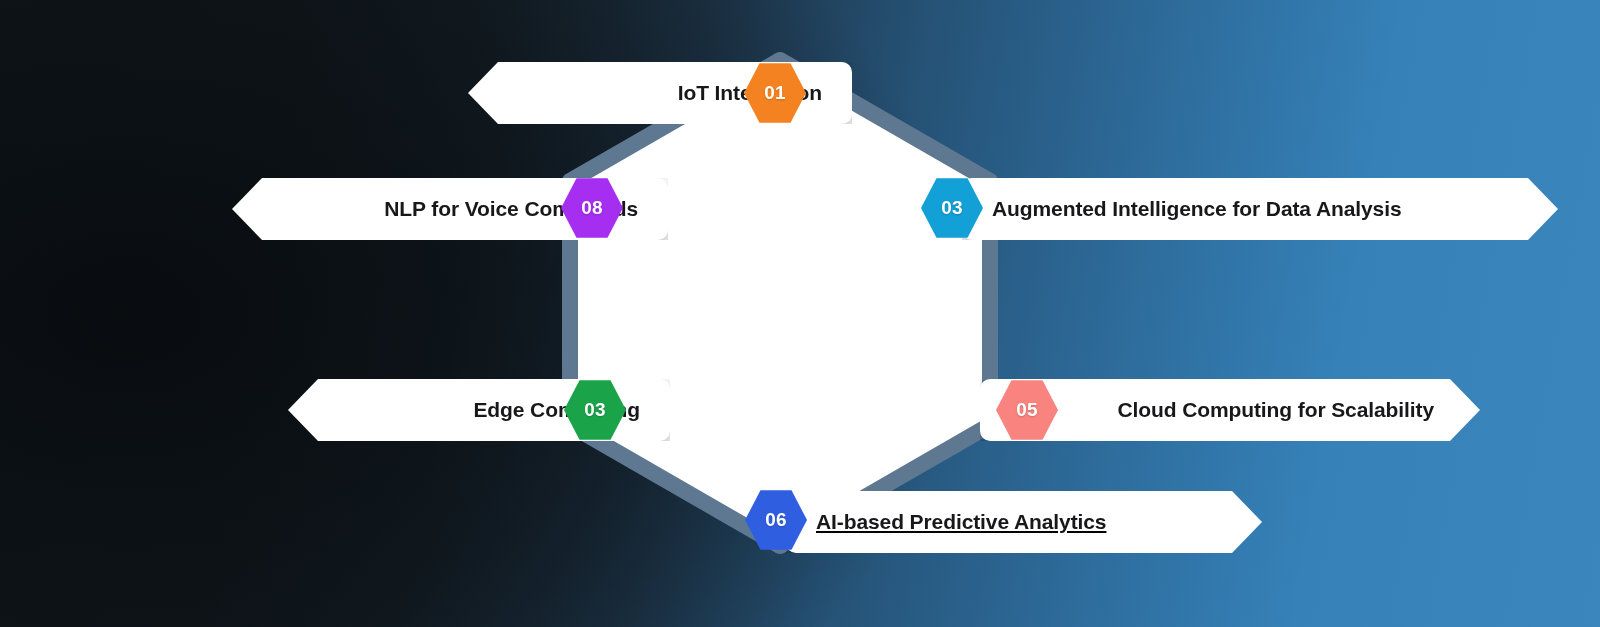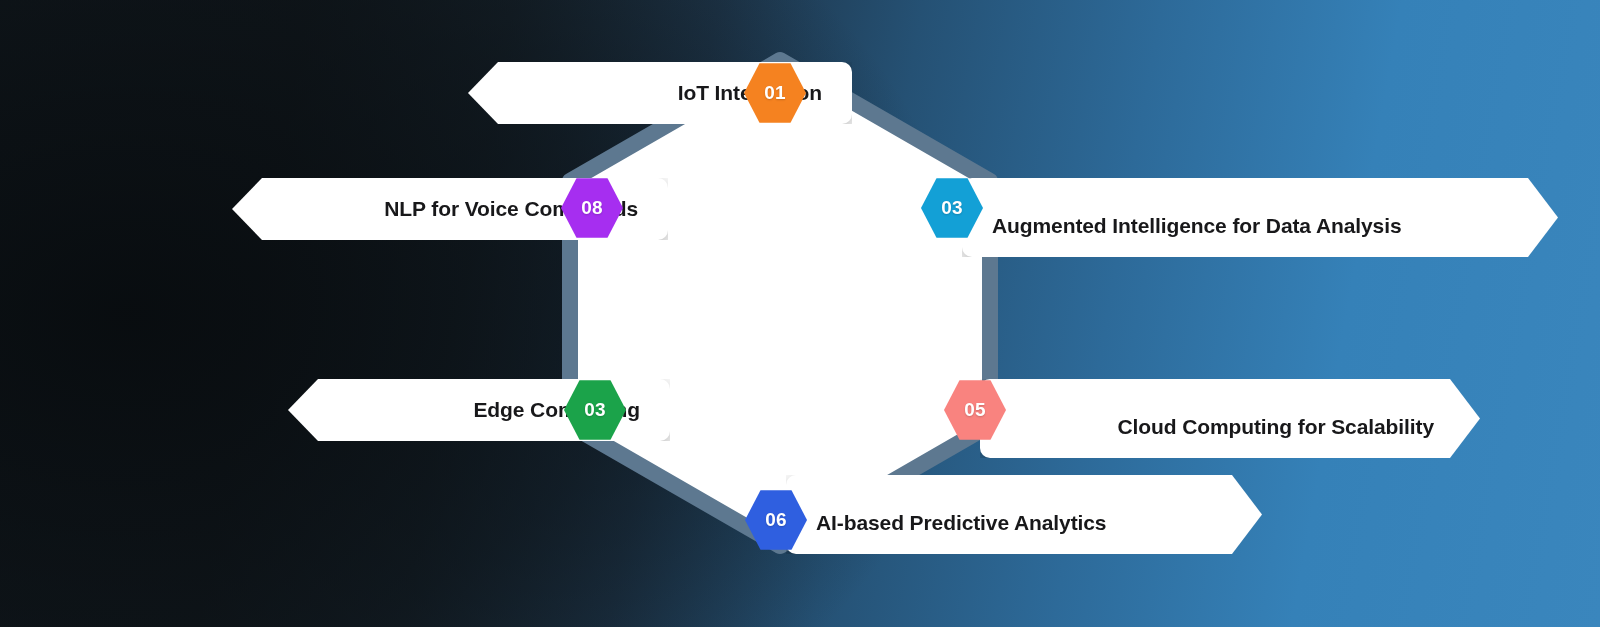--- a/index.html
+++ b/index.html
@@ -54,21 +54,21 @@
   .pill.right-point {
     
     border-radius: 10px;
     clip-path: polygon(30px 0, 100% 0, 100% 100%, 30px 100%, 0 50%);
     padding: 0 30px 0 46px;
     justify-content: flex-end;
   }
   .pill.left-point {
     border-radius: 10px;
     clip-path: polygon(0 0, calc(100% - 30px) 0, 100% 50%, calc(100% - 30px) 100%, 0 100%);
-    padding: 17px 46px 0 30px;
+    padding: 0 46px 0 30px;
     justify-content: flex-start;
   }
   .pill-label {
     font-size: 21px;
     font-weight: 700;
     color: #18181a;
     white-space: nowrap;
     letter-spacing: -0.1px;
   }
 
@@ -132,31 +132,31 @@
     <span class="badge-num">08</span>
   </div>
 
   <div class="pill right-point" style="left:288px; top:379px; width:306px;">
     <span class="pill-label">Edge Computing</span>
   </div>
   <div class="badge" style="left:564px; top:379px; background:#1ba34a;">
     <span class="badge-num">03</span>
   </div>
 
-  <div class="pill left-point" style="left:786px; top:475px; width:400px;">
+  <div class="pill left-point" style="left:786px; top:491px; width:400px;text-decoration:underline;">
     <span class="pill-label">AI-based Predictive Analytics</span>
   </div>
   <div class="badge" style="left:745px; top:489px; background:#2f5fe0;">
     <span class="badge-num">06</span>
   </div>
 
   <div class="pill left-point" style="left:980px; top:379px; width:424px;justify-content:flex-end;">
     <span class="pill-label">Cloud Computing for Scalability</span>
   </div>
-  <div class="badge" style="left:944px; top:379px; background:#f9837f;text-align:center;">
+  <div class="badge" style="left:996px; top:379px; background:#f9837f;text-align:center;">
     <span class="badge-num">05</span>
   </div>
 
   <div class="pill left-point" style="left:962px; top:178px; width:520px;">
     <span class="pill-label">Augmented Intelligence for Data Analysis</span>
   </div>
   <div class="badge" style="left:921px; top:177px; background:#13a0d6;">
     <span class="badge-num">03</span>
   </div>
 

